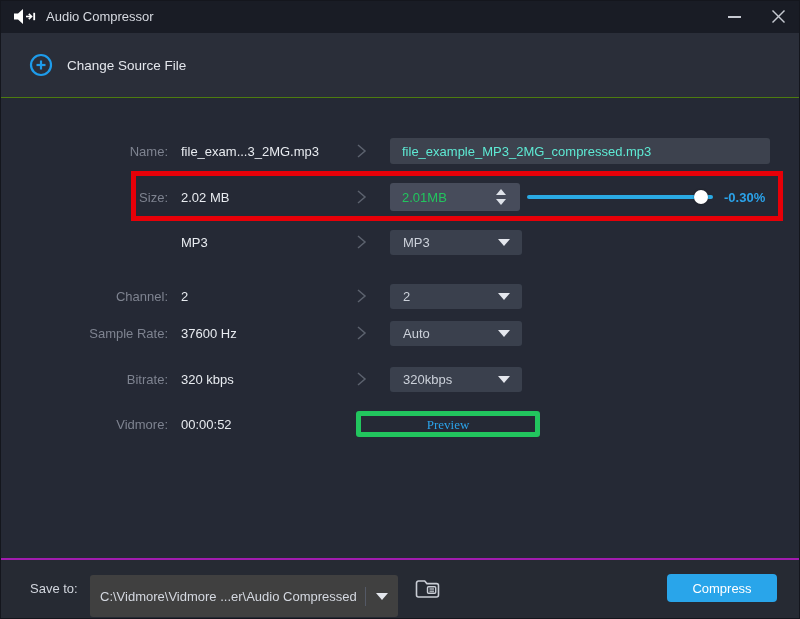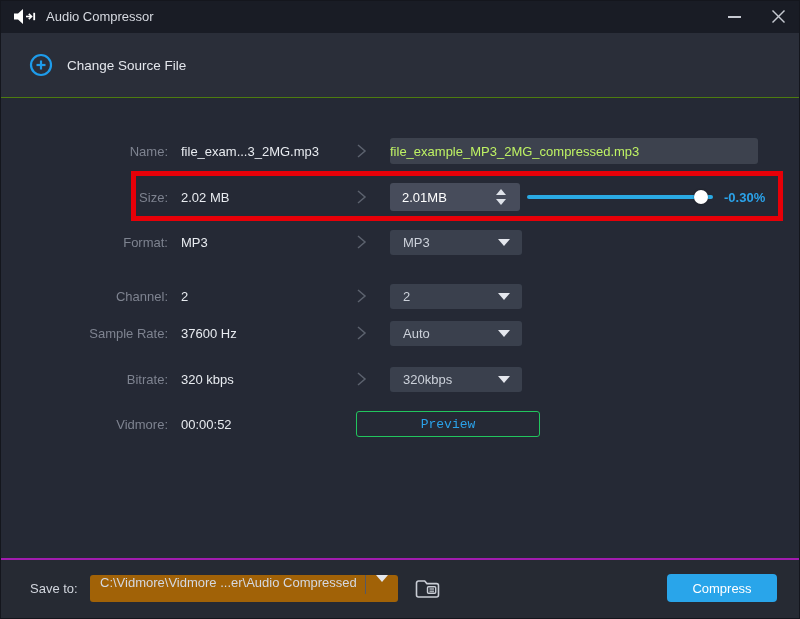--- a/index.html
+++ b/index.html
@@ -27,50 +27,50 @@
   
   .content{position:absolute;top:98px;left:0;right:0;bottom:61px;background:#252935;}
   .row{position:absolute;left:0;right:0;height:28px;display:flex;align-items:center;}
   #row-name{top:39px;} #row-size{top:85px;} #row-format{top:130px;} #row-channel{top:184px;}
   #row-samplerate{top:221px;} #row-bitrate{top:267px;} #row-duration{top:312px;}
   .lab{position:absolute;left:0;width:168px;text-align:right;color:#7e8390;font-size:13px;}
   .val{position:absolute;left:181px;color:#e8ebf0;font-size:13px;}
   .chev{position:absolute;left:356px;top:50%;transform:translateY(-50%);display:flex;}
 
   .name-output{position:absolute;left:390px;width:368px;height:26px;background:#3d424e;border-radius:3px;
-    display:flex;align-items:center;color:#bef264;font-size:13px;white-space:nowrap;overflow:hidden;}
+    display:flex;align-items:center;padding-left:12px;color:#5eead4;font-size:13px;white-space:nowrap;overflow:hidden;}
 
   
   .spinner{position:absolute;left:390px;width:130px;height:28px;background:#474c5b;border-radius:3px;
     display:flex;align-items:center;box-sizing:border-box;}
-  .spin-text{padding-left:12px;color:#ffffff;font-size:13px;flex:1;}
+  .spin-text{padding-left:12px;color:#22c55e;font-size:13px;flex:1;}
   .spin-arrows{display:flex;flex-direction:column;justify-content:center;gap:4px;margin-right:14px;}
   .arr-up{width:0;height:0;border-left:5px solid transparent;border-right:5px solid transparent;border-bottom:6px solid #dfe3ea;cursor:pointer;}
   .arr-down{width:0;height:0;border-left:5px solid transparent;border-right:5px solid transparent;border-top:6px solid #dfe3ea;cursor:pointer;}
   .slider{position:absolute;left:527px;width:186px;height:28px;cursor:pointer;}
   .slider-track{position:absolute;top:12px;left:0;right:0;height:4px;background:#2aaae4;border-radius:2px;}
   .slider-handle{position:absolute;top:7px;left:calc(93.5% - 7px);width:14px;height:14px;background:#ffffff;border-radius:50%;box-shadow:0 0 2px rgba(0,0,0,.5);}
   .reduction{position:absolute;left:724px;color:#2ba2e9;font-size:13px;font-weight:bold;}
 
   .highlight-box{position:absolute;left:131px;top:73px;width:642px;height:40px;border:5px solid #e70008;z-index:10;pointer-events:none;}
 
   
   .dd{position:absolute;left:390px;width:132px;height:25px;background:#3a404d;border-radius:3px;
     display:flex;align-items:center;cursor:pointer;box-sizing:border-box;}
   .dd-text{padding-left:13px;color:#ccd1da;font-size:13px;flex:1;}
   .dd-caret{width:0;height:0;border-left:6px solid transparent;border-right:6px solid transparent;border-top:7px solid #e4e7ed;margin-right:12px;}
 
-  .preview-btn{position:absolute;left:356px;width:184px;height:26px;background:transparent;border:1px solid #22c55e;border-radius:3px;
-    color:#2ba2e9;font-size:13px;cursor:pointer;font-family:Liberation Mono, monospace;}
+  .preview-btn{position:absolute;left:356px;width:184px;height:26px;background:transparent;border:5px solid #22c55e;border-radius:3px;
+    color:#2ba2e9;font-size:13px;cursor:pointer;font-family:Liberation Serif, serif;}
 
   
   .footer{position:absolute;left:0;right:0;bottom:0;height:59px;background:#262a33;border-top:2px solid #a21caf;z-index:5;}
   .save-label{position:absolute;left:30px;top:21px;color:#d2d6de;font-size:13px;}
-  .path-combo{position:absolute;left:90px;top:15px;width:308px;height:27px;background:#a16207;border-radius:3px;
-    display:flex;align-items:flex-start;cursor:pointer;box-sizing:border-box;}
+  .path-combo{position:absolute;left:90px;top:15px;width:308px;height:42px;background:#404040;border-radius:3px;
+    display:flex;align-items:center;cursor:pointer;box-sizing:border-box;}
   .path-text{flex:1;padding-left:10px;color:#d4d8e0;font-size:13px;white-space:nowrap;overflow:hidden;}
   .combo-sep{width:1px;height:19px;background:#545966;}
   .combo-caret-box{width:32px;display:flex;justify-content:center;}
   .combo-caret{width:0;height:0;border-left:6px solid transparent;border-right:6px solid transparent;border-top:7px solid #e4e7ed;}
   .folder-btn{position:absolute;left:411px;top:15px;width:32px;height:27px;background:transparent;border:none;cursor:pointer;display:flex;align-items:center;justify-content:center;padding:0;}
   .compress-btn{position:absolute;right:23px;top:14px;width:110px;height:28px;background:#29a5ea;border:none;border-radius:4px;
     color:#ffffff;font-size:13px;cursor:pointer;font-family:inherit;}
 </style>
 </head>
 <body>
@@ -142,21 +142,20 @@
     <div class="slider">
       <div class="slider-track"></div>
       <div class="slider-handle"></div>
     </div>
     <span class="reduction">-0.30%</span>
   </div>
 
   <div class="highlight-box"></div>
 
   <div class="row" id="row-format">
-    <span class="lab">Format:</span>
     <span class="val">MP3</span>
     <span class="chev">
       <svg width="11" height="16" viewBox="0 0 11 16">
           <polyline points="2,2 9,8 2,14" fill="none" stroke="#5c626e" stroke-width="1.5"></polyline>
         </svg>
     </span>
     <div class="dd">
       <span class="dd-text">MP3</span>
       <span class="dd-caret"></span>
     </div>

